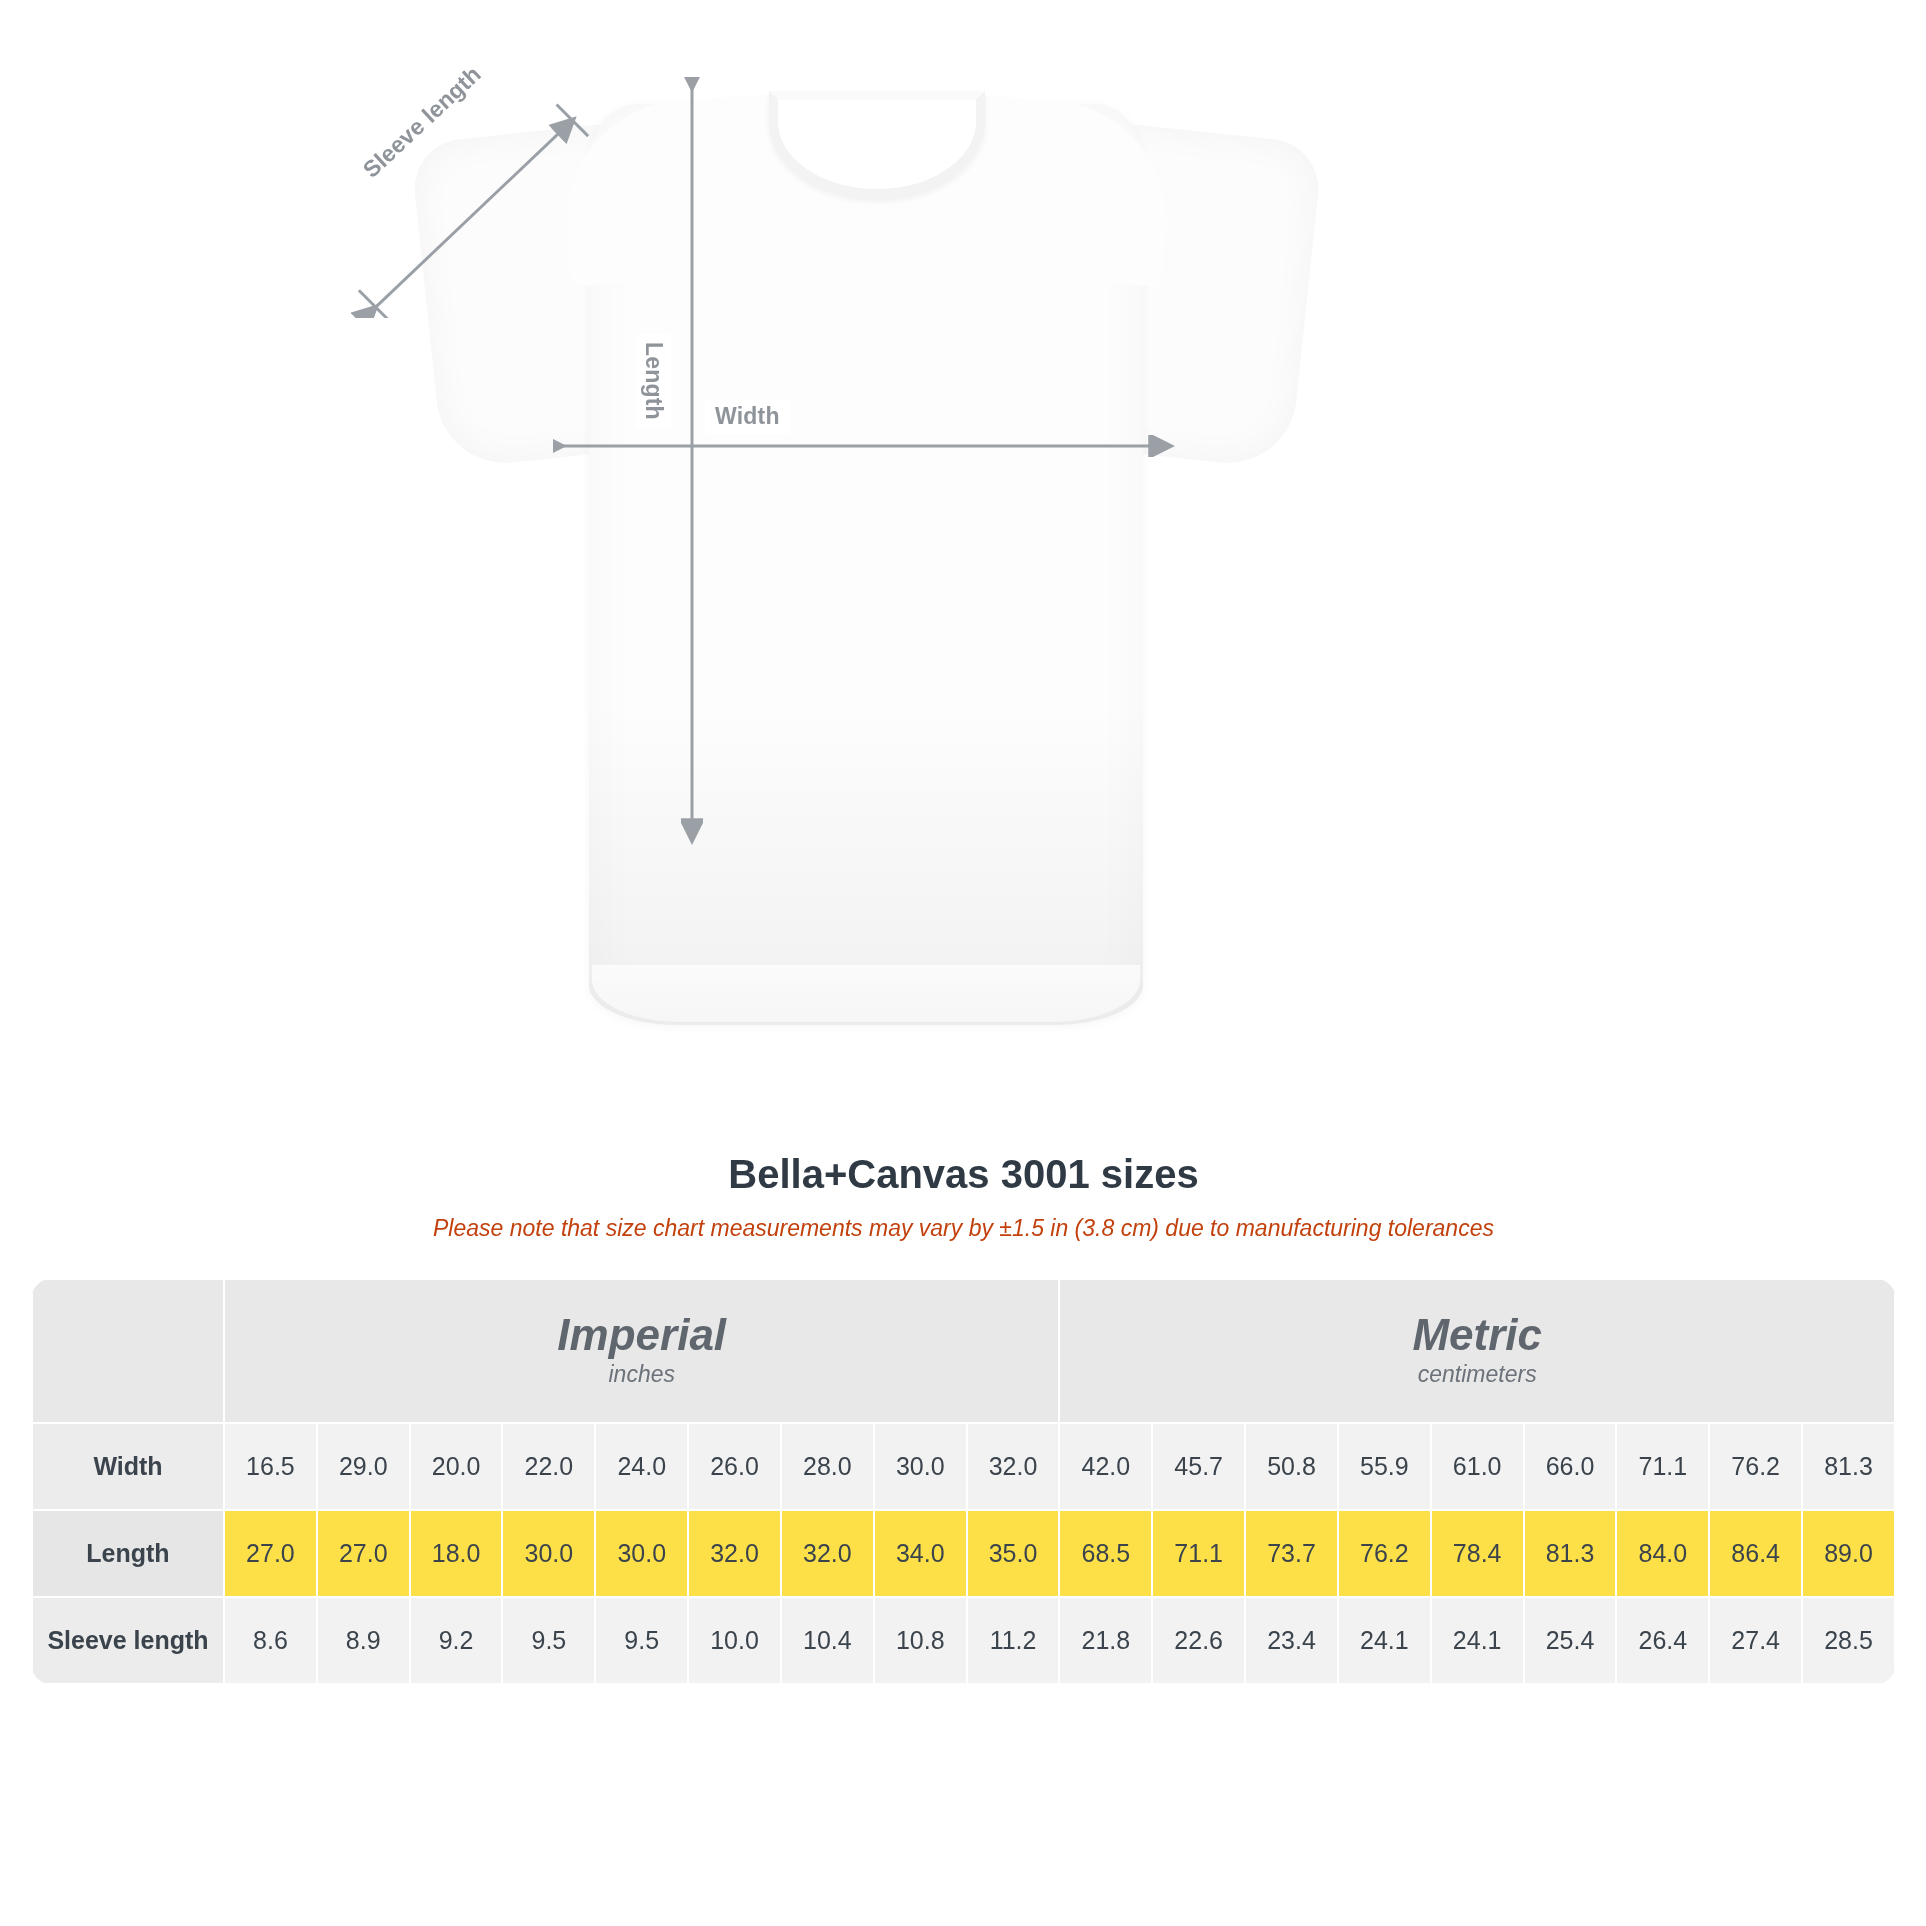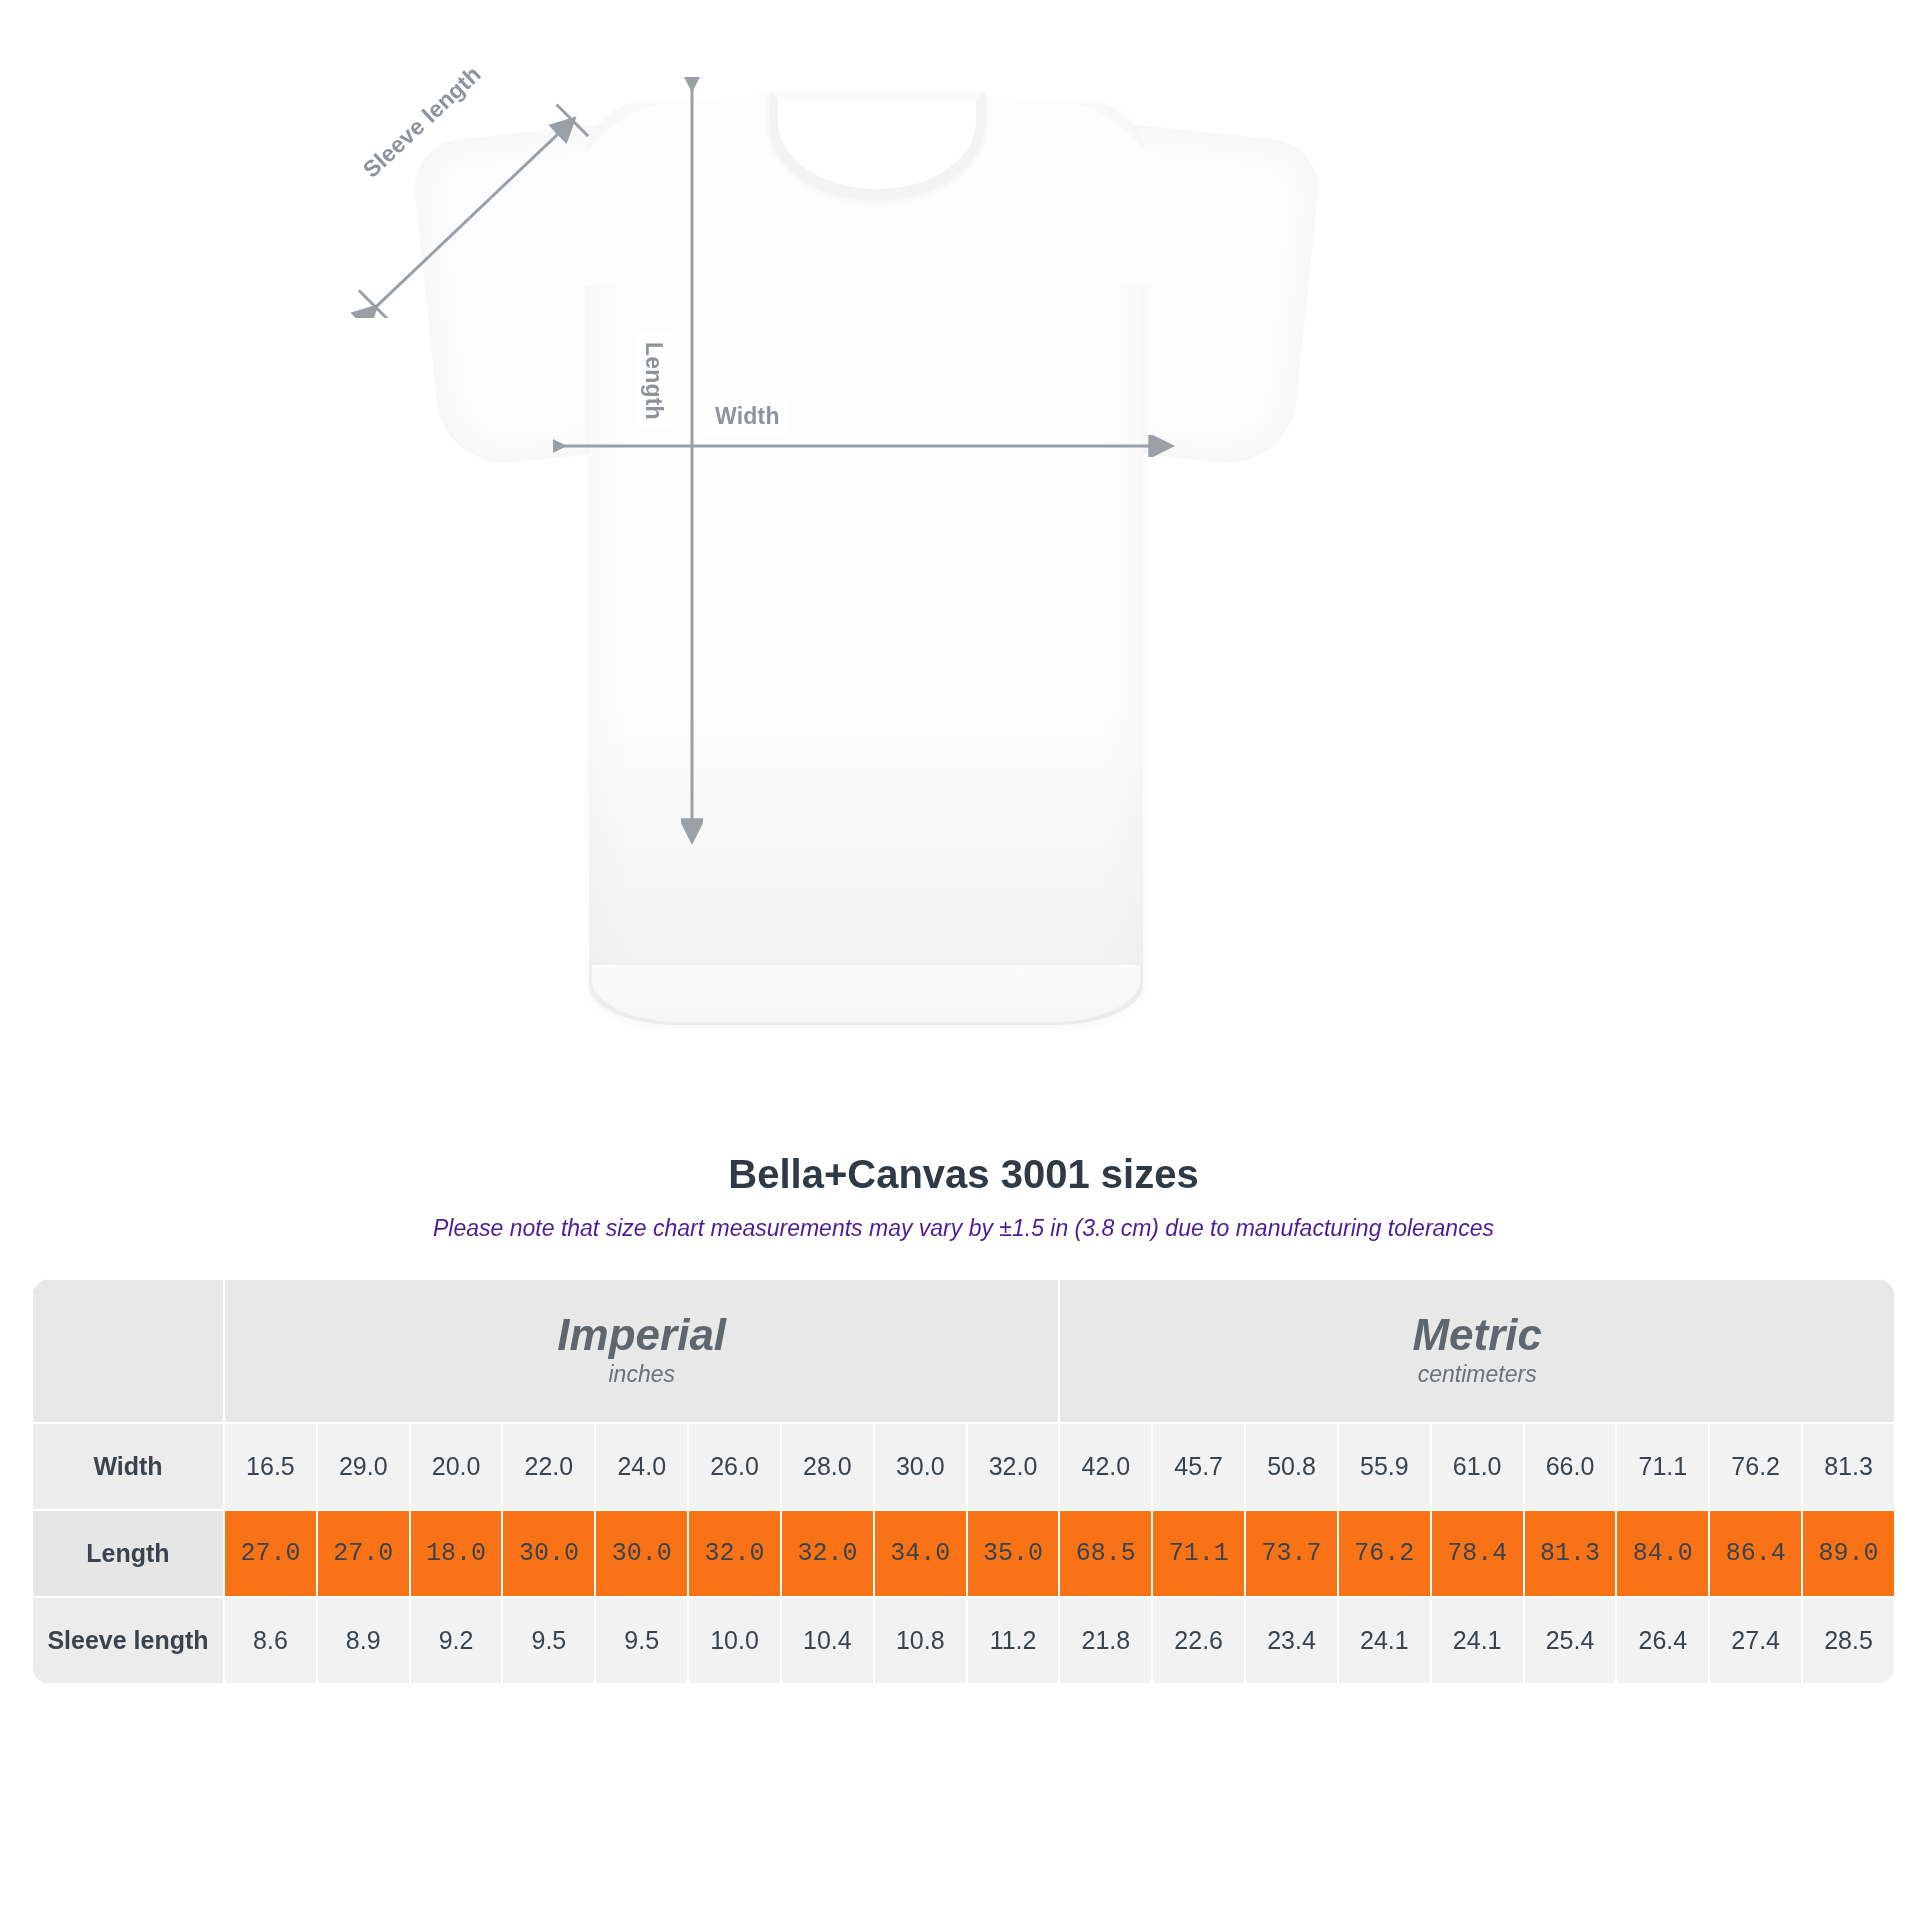--- a/index.html
+++ b/index.html
@@ -128,21 +128,21 @@
   }
   .chart-title {
     font-size: 40px;
     font-weight: bold;
     color: #2f3a45;
     margin: 0 0 18px 0;
   }
   .chart-note {
     font-size: 23px;
     font-style: italic;
-    color: #4c1d95;
+    color: #c2410c;
     margin: 0;
   }
 
   
   .table-wrap {
     margin: 36px auto 0 auto;
     width: 1865px;
     border-radius: 22px;
     overflow: hidden;
     background: #ffffff;
@@ -191,21 +191,21 @@
     background: #f2f2f2;
     font-weight: bold;
     font-size: 27px;
     color: #424b53;
     padding: 28px 0;
   }
   .data-cell {
     background: #f2f2f2;
     padding: 28px 0;
   }
-  tr.alt .data-cell { background: #f97316; font-family: Liberation Mono, monospace; }
+  tr.alt .data-cell { background: #fde047; }
   tr.alt .row-label { background: #e6e6e6; }
   .first-col { width: 188px; }
 </style>
 </head>
 <body>
 
 <div class="illustration">
   <div class="shirt-wrap">
 
     <div class="sleeve-left"></div>

